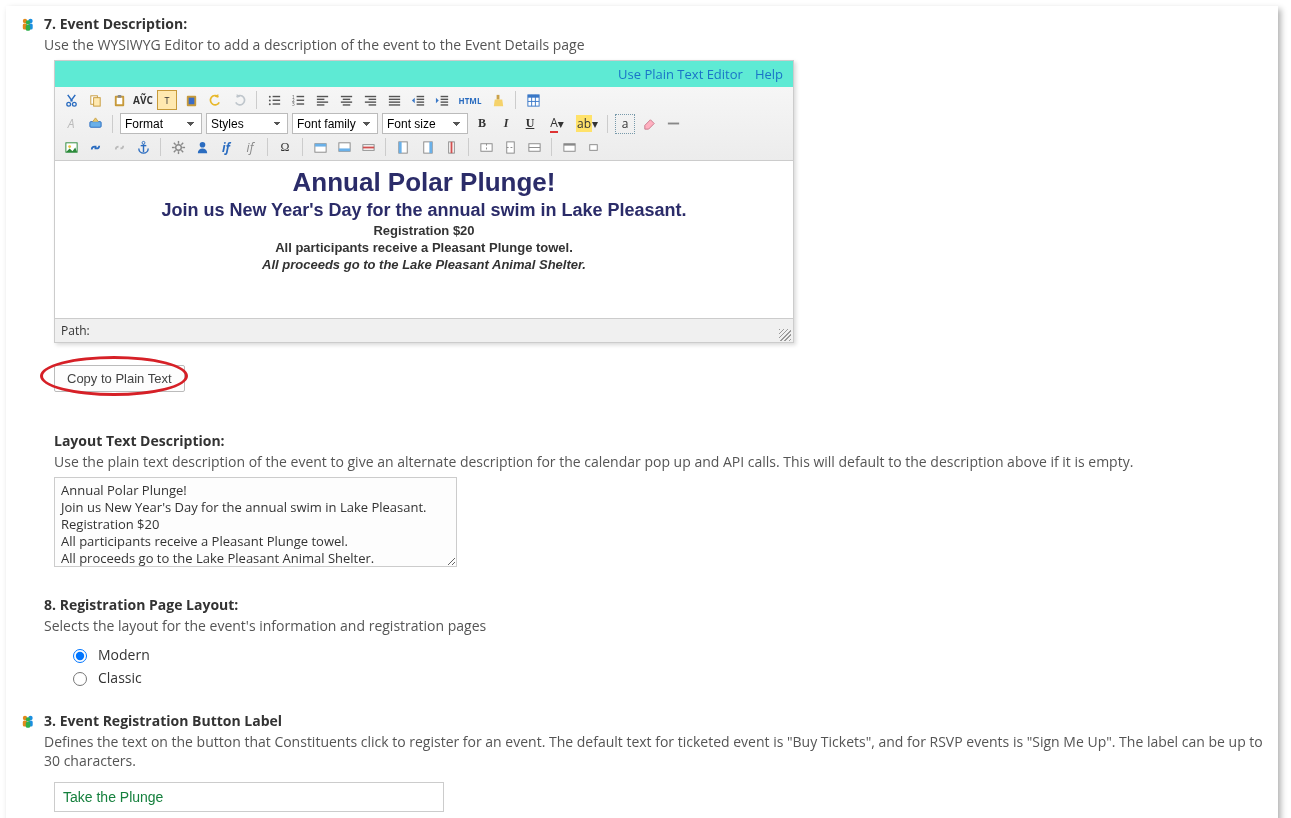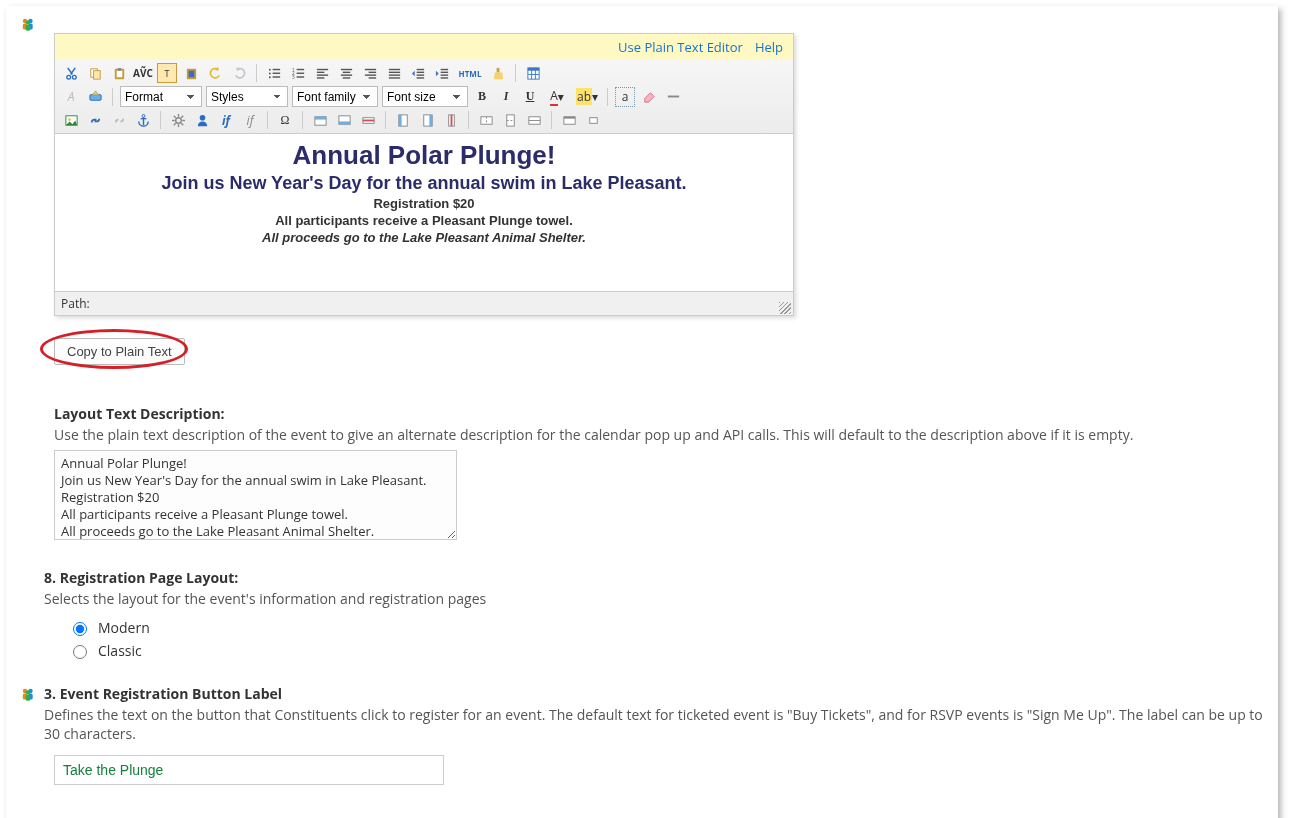--- a/index.html
+++ b/index.html
@@ -30,21 +30,21 @@
   .label-line { font-weight: bold; color: #333; font-size: 14px; }
   .desc-line { color: #555; font-size: 14px; margin-top: 2px; margin-bottom: 6px; }
   .indent { margin-left: 34px; }
   .indent-sm { margin-left: 34px; }
 
   
   .editor-wrap {
     width: 740px;
     border: 1px solid #ccc;
     box-shadow: 2px 2px 4px rgba(0,0,0,.15);
-    background: #fef9c3;
+    background: #5eead4;
   }
   .editor-topbar {
     display: flex;
     justify-content: flex-end;
     gap: 12px;
     padding: 4px 10px;
     font-size: 13px;
   }
   .editor-topbar span { color: #1a73c8; cursor: pointer; }
   .toolbar {
@@ -162,20 +162,24 @@
       <span class="people-icon">
         <svg viewBox="0 0 16 16">
             <circle cx="5" cy="4" r="2.2" fill="#e08a1a"></circle>
             <rect x="2.8" y="6.5" width="4.4" height="6" rx="1.6" fill="#e08a1a"></rect>
             <circle cx="10.5" cy="4" r="2.2" fill="#1a8fe0"></circle>
             <rect x="8.3" y="6.5" width="4.4" height="6" rx="1.6" fill="#1a8fe0"></rect>
             <circle cx="8" cy="5.4" r="2.2" fill="#2fae4a"></circle>
             <rect x="5.8" y="7.8" width="4.4" height="6" rx="1.6" fill="#2fae4a"></rect>
           </svg>
       </span>
+      <div>
+        <div class="label-line">7. Event Description:</div>
+        <div class="desc-line">Use the WYSIWYG Editor to add a description of the event to the Event Details page</div>
+      </div>
     </div>
 
     <div class="indent">
       <div class="editor-wrap">
         <div class="editor-topbar">
           <span>Use Plain Text Editor</span>
           <span>Help</span>
         </div>
 
         <div class="toolbar">

